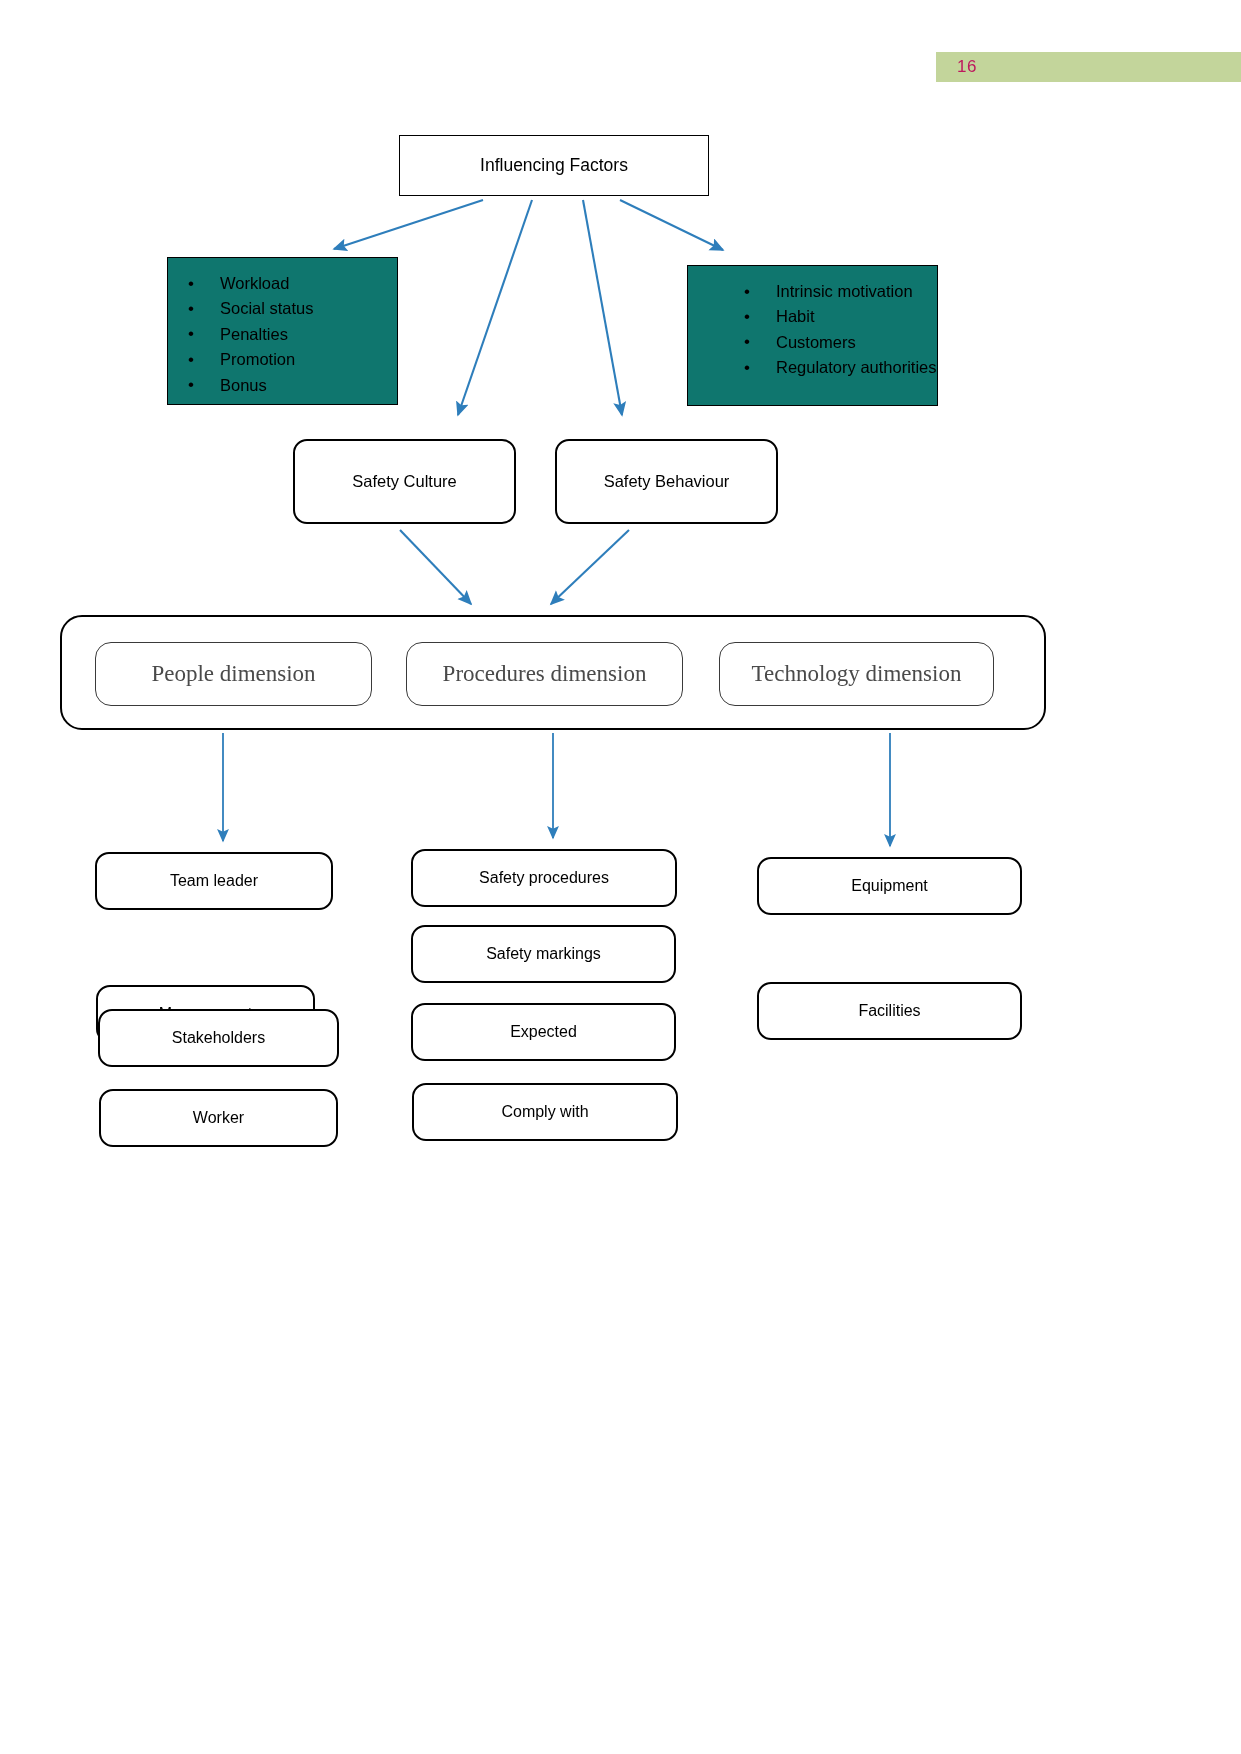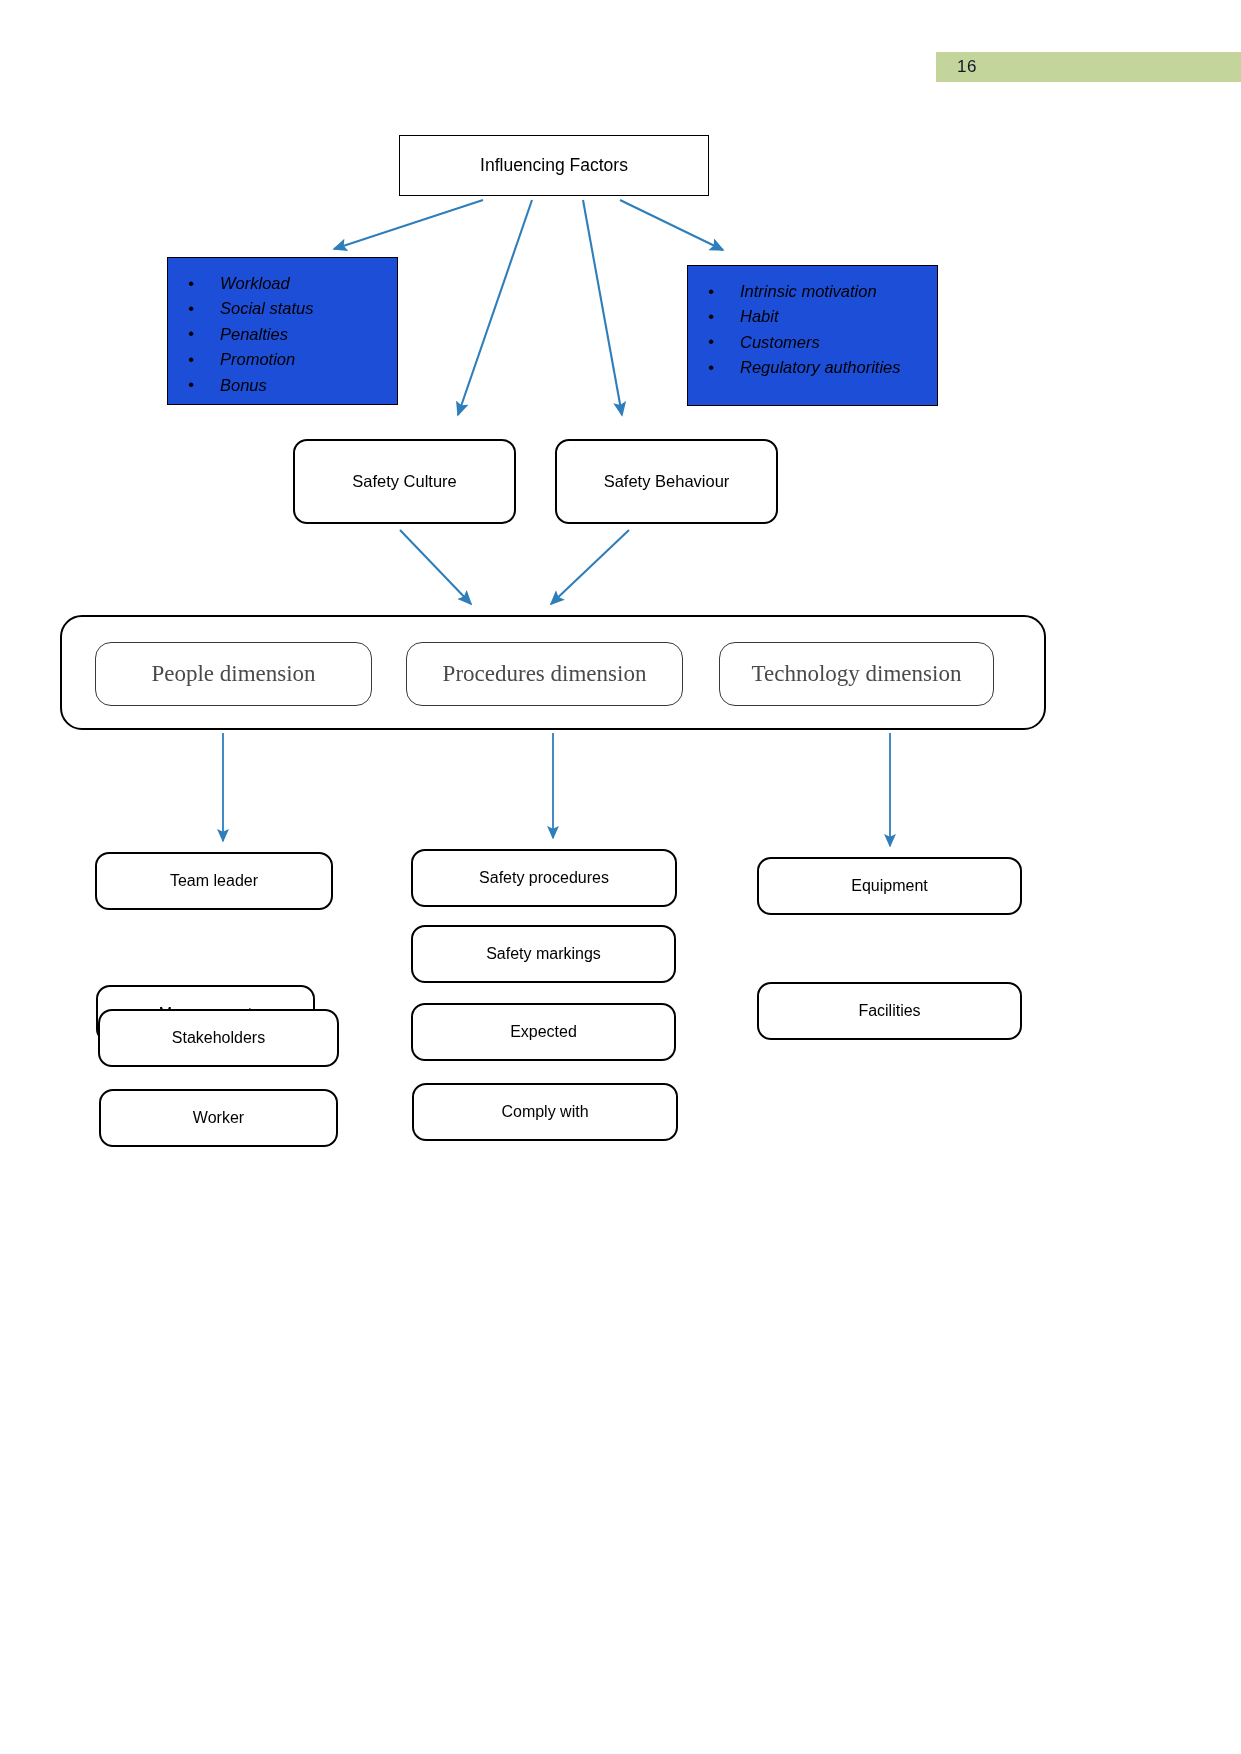--- a/index.html
+++ b/index.html
@@ -20,21 +20,21 @@
   }
 
   
   .page-badge {
     position: absolute;
     left: 936px;
     top: 52px;
     width: 305px;
     height: 30px;
     background: #C3D59B;
-    color: #0f172a;
+    color: #be185d;
     font-size: 17px;
     line-height: 30px;
     padding-left: 21px;
     box-sizing: border-box;
     letter-spacing: 0.5px;
   }
 
   
   .arrow-layer {
     position: absolute;
@@ -69,23 +69,22 @@
     height: 61px;
     font-size: 17.5px;
     font-weight: normal;
   }
 
   
   .list-box {
     position: absolute;
     box-sizing: border-box;
     border: 1.5px solid #000000;
-    background: #1d4ed8;
+    background: #0f766e;
     padding: 13px 10px 13px 0;
-    font-style: italic;
   }
   .list-box ul {
     margin: 0;
     padding-left: 52px;
     list-style: none;
   }
   .list-box li {
     position: relative;
     font-size: 16.5px;
     line-height: 25.4px;
@@ -102,20 +101,21 @@
     left: 167px;
     top: 257px;
     width: 231px;
     height: 148px;
   }
   .list-right {
     left: 687px;
     top: 265px;
     width: 251px;
     height: 141px;
+    padding-left: 36px;
   }
 
   
   .mid-box {
     width: 223px;
     height: 85px;
     font-size: 16.5px;
     border-radius: 16px;
   }
   .mid-culture { left: 293px; top: 439px; }

